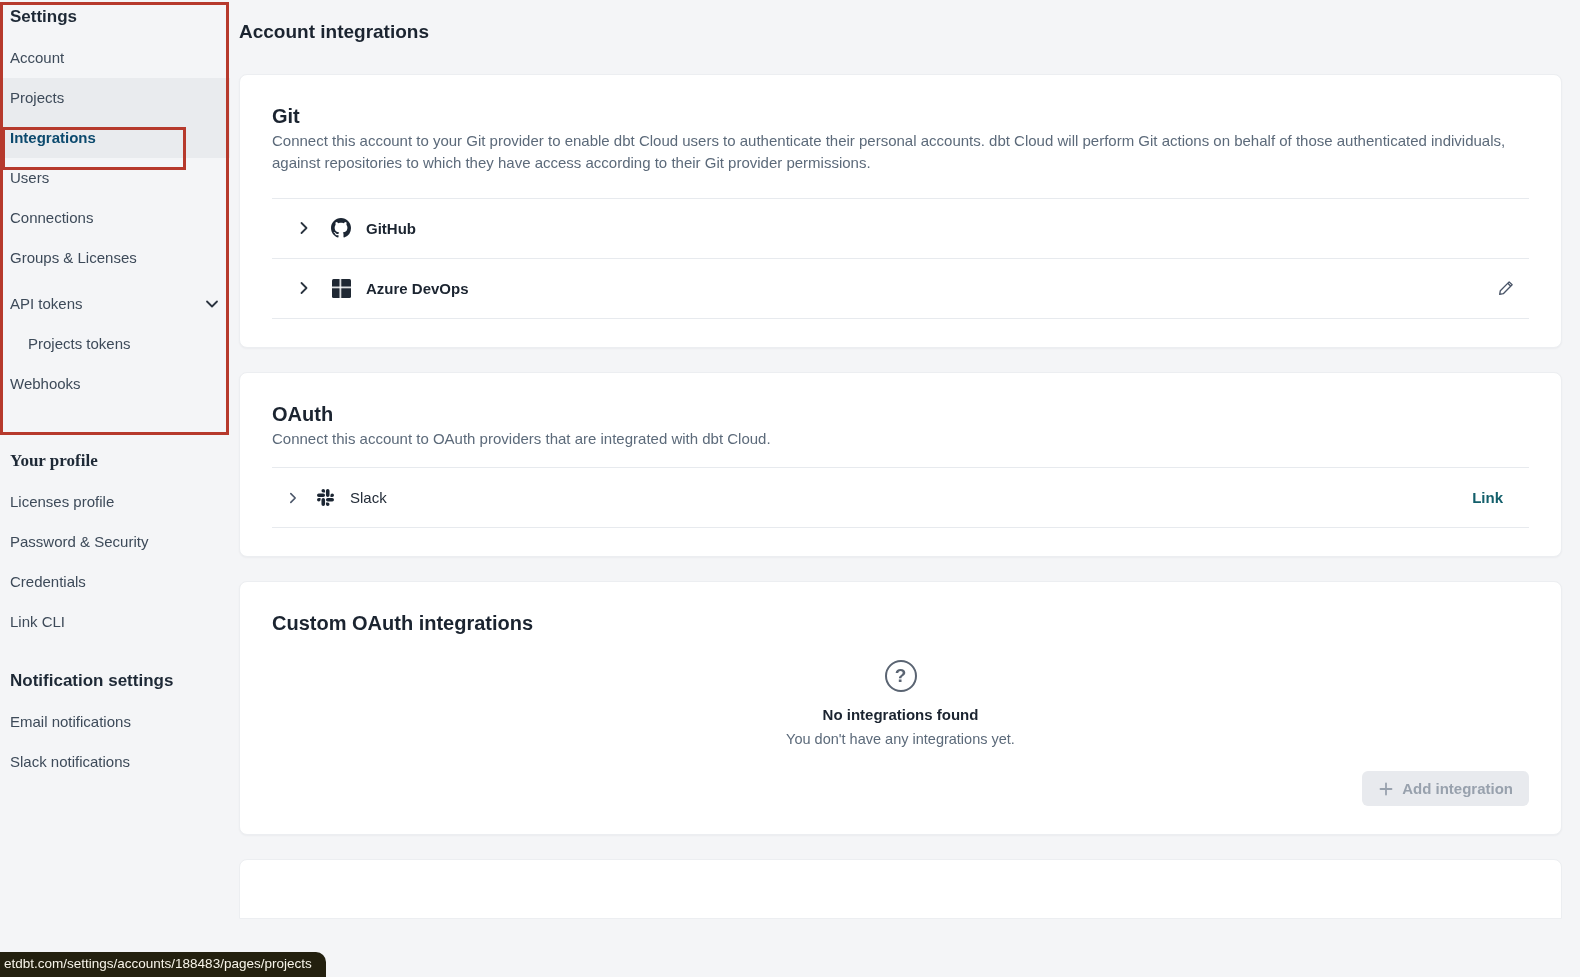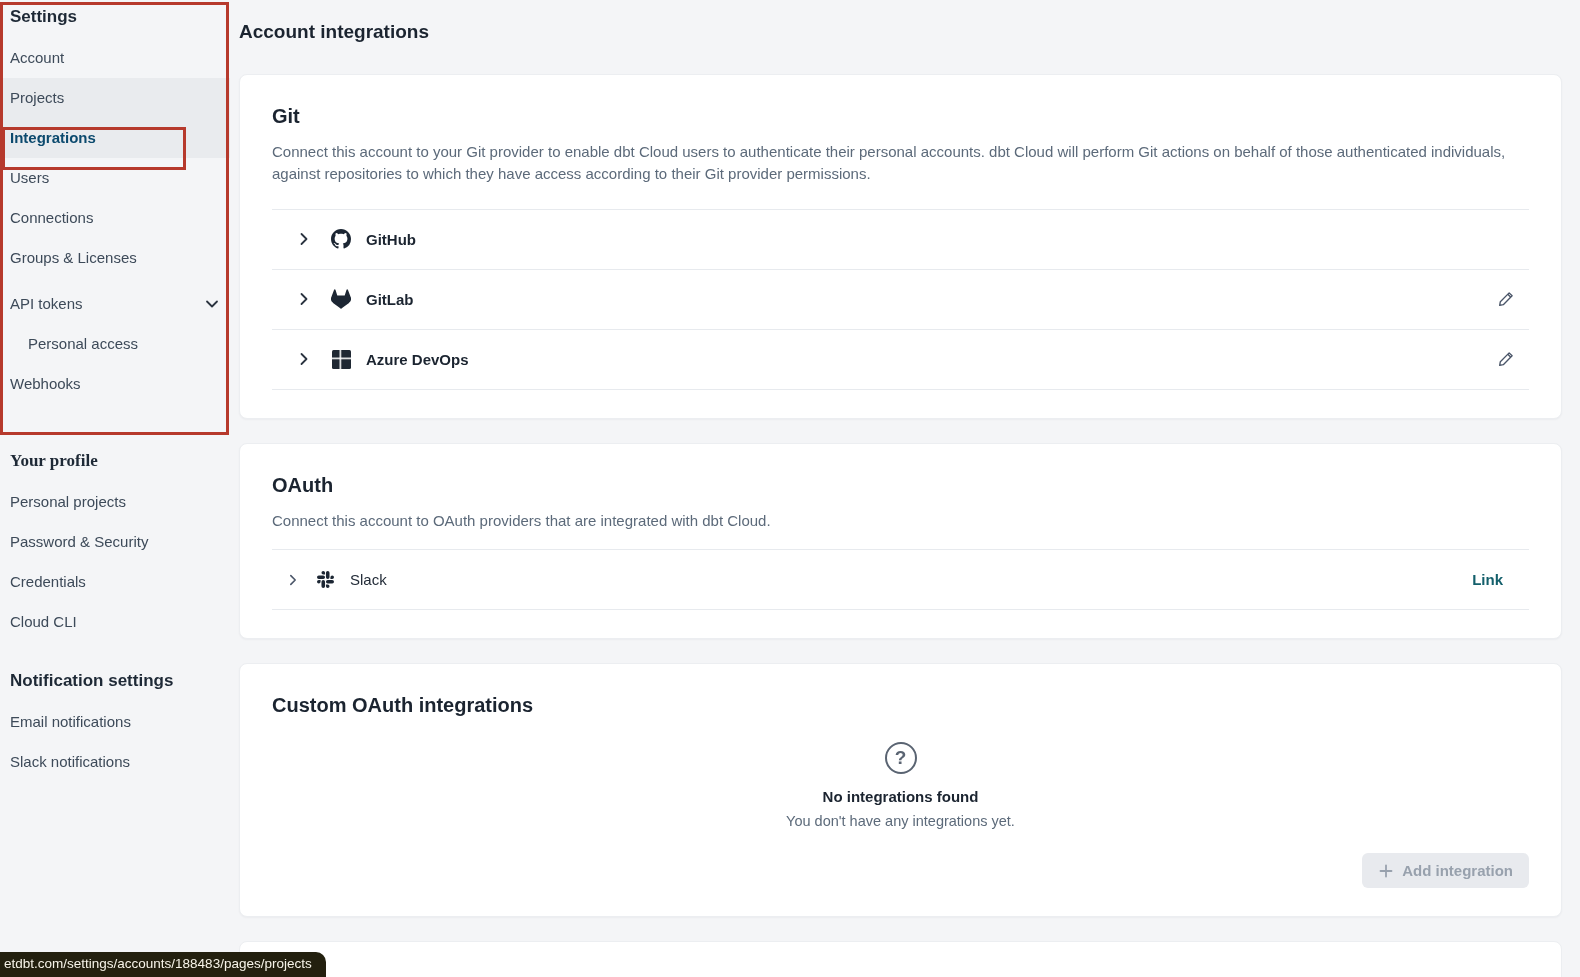--- a/index.html
+++ b/index.html
@@ -49,21 +49,21 @@
     font-size:19px; font-weight:700; color:#1b2430;
     margin-top:14px; line-height:36px;
   }
   .card {
     background:#ffffff; border:1px solid #eceef1; border-radius:8px;
     box-shadow:0 1px 2px rgba(27,36,48,0.04);
     padding:28px 32px; margin-top:24px;
   }
   .card-title { font-size:20px; font-weight:700; color:#1b2430; line-height:26px; }
   .card-desc {
-    font-size:15px; color:#5c6a7a; line-height:1.45; margin-top:12px;
+    font-size:15px; color:#5c6a7a; line-height:1.45; margin-top:1px;
     max-width:1270px;
   }
   .provider-list { margin-top:24px; border-top:1px solid #e7eaee; }
   .provider-row {
     height:60px; display:flex; align-items:center;
     border-bottom:1px solid #e7eaee; padding:0 4px 0 24px;
   }
   .row-chev { display:flex; align-items:center; margin-right:18px; cursor:pointer; }
   .picon { display:flex; align-items:center; width:22px; justify-content:center; }
   .plabel { font-size:15px; font-weight:700; color:#1b2430; margin-left:14px; }
@@ -135,38 +135,38 @@
   </div>
   <div class="side-item api-tokens-row">
     <span>API tokens</span>
     <span class="chev-down">
       <svg width="16" height="16" viewBox="0 0 16 16" fill="none" stroke="#2b3440" stroke-width="1.8" stroke-linecap="round" stroke-linejoin="round">
           <polyline points="3,5.5 8,10.5 13,5.5"></polyline>
         </svg>
     </span>
   </div>
   <div class="side-item sub">
-    <span>Personal access</span>
+    <span>Projects tokens</span>
   </div>
   <div class="side-item">
     <span>Webhooks</span>
   </div>
 
   <div class="side-heading side-group-2">Your profile</div>
   <div class="side-item">
-    <span>Personal projects</span>
+    <span>Licenses profile</span>
   </div>
   <div class="side-item">
     <span>Password &amp; Security</span>
   </div>
   <div class="side-item">
     <span>Credentials</span>
   </div>
   <div class="side-item">
-    <span>Cloud CLI</span>
+    <span>Link CLI</span>
   </div>
 
   <div class="side-heading side-group-3">Notification settings</div>
   <div class="side-item">
     <span>Email notifications</span>
   </div>
   <div class="side-item">
     <span>Slack notifications</span>
   </div>
 </nav>
@@ -190,40 +190,20 @@
         </span>
         <span class="picon">
           <svg width="20" height="20" viewBox="0 0 16 16" fill="#1c2633">
               <path d="M8 0C3.58 0 0 3.58 0 8c0 3.54 2.29 6.53 5.47 7.59.4.07.55-.17.55-.38 0-.19-.01-.82-.01-1.49-2.01.37-2.53-.49-2.69-.94-.09-.23-.48-.94-.82-1.13-.28-.15-.68-.52-.01-.53.63-.01 1.08.58 1.23.82.72 1.21 1.87.87 2.33.66.07-.52.28-.87.51-1.07-1.78-.2-3.64-.89-3.64-3.95 0-.87.31-1.59.82-2.15-.08-.2-.36-1.02.08-2.12 0 0 .67-.21 2.2.82.64-.18 1.32-.27 2-.27s1.36.09 2 .27c1.53-1.04 2.2-.82 2.2-.82.44 1.1.16 1.92.08 2.12.51.56.82 1.27.82 2.15 0 3.07-1.87 3.75-3.65 3.95.29.25.54.73.54 1.48 0 1.07-.01 1.93-.01 2.2 0 .21.15.46.55.38A8.01 8.01 0 0 0 16 8c0-4.42-3.58-8-8-8z"></path>
             </svg>
         </span>
         <span class="plabel">GitHub</span>
         <span class="spacer"></span>
       </div>
 
-      <div class="provider-row">
-        <span class="row-chev">
-          <svg width="16" height="16" viewBox="0 0 16 16" fill="none" stroke="#2b3440" stroke-width="1.8" stroke-linecap="round" stroke-linejoin="round">
-              <polyline points="5.5,3 10.5,8 5.5,13"></polyline>
-            </svg>
-        </span>
-        <span class="picon">
-          <svg width="20" height="20" viewBox="0 0 24 24" fill="#1c2633">
-              <path d="M23.6 9.59l-.03-.09-3.28-8.56a.85.85 0 0 0-.34-.4.88.88 0 0 0-1 .05.88.88 0 0 0-.29.44l-2.21 6.78H7.55L5.34 1.03a.86.86 0 0 0-.29-.44.88.88 0 0 0-1-.05.85.85 0 0 0-.34.4L.43 9.5l-.03.09a6.1 6.1 0 0 0 2.02 7.05l.01.01.03.02 4.98 3.73 2.47 1.87 1.5 1.13a1.02 1.02 0 0 0 1.22 0l1.5-1.13 2.47-1.87 5.01-3.75.01-.01a6.1 6.1 0 0 0 2.02-7.05z"></path>
-            </svg>
-        </span>
-        <span class="plabel">GitLab</span>
-        <span class="spacer"></span>
-        <span class="edit-btn">
-          <svg width="18" height="18" viewBox="0 0 20 20" fill="none" stroke="#4a5568" stroke-width="1.5" stroke-linejoin="round">
-              <path d="M13.5 3.2l3.3 3.3L7 16.3l-4 .7.7-4 9.8-9.8z"></path>
-              <path d="M12 4.7l3.3 3.3"></path>
-            </svg>
-        </span>
-      </div>
 
       <div class="provider-row">
         <span class="row-chev">
           <svg width="16" height="16" viewBox="0 0 16 16" fill="none" stroke="#2b3440" stroke-width="1.8" stroke-linecap="round" stroke-linejoin="round">
               <polyline points="5.5,3 10.5,8 5.5,13"></polyline>
             </svg>
         </span>
         <span class="picon">
           <svg width="19" height="19" viewBox="0 0 19 19">
               <rect x="0" y="0" width="19" height="19" rx="1.5" fill="#1f2833"></rect>

